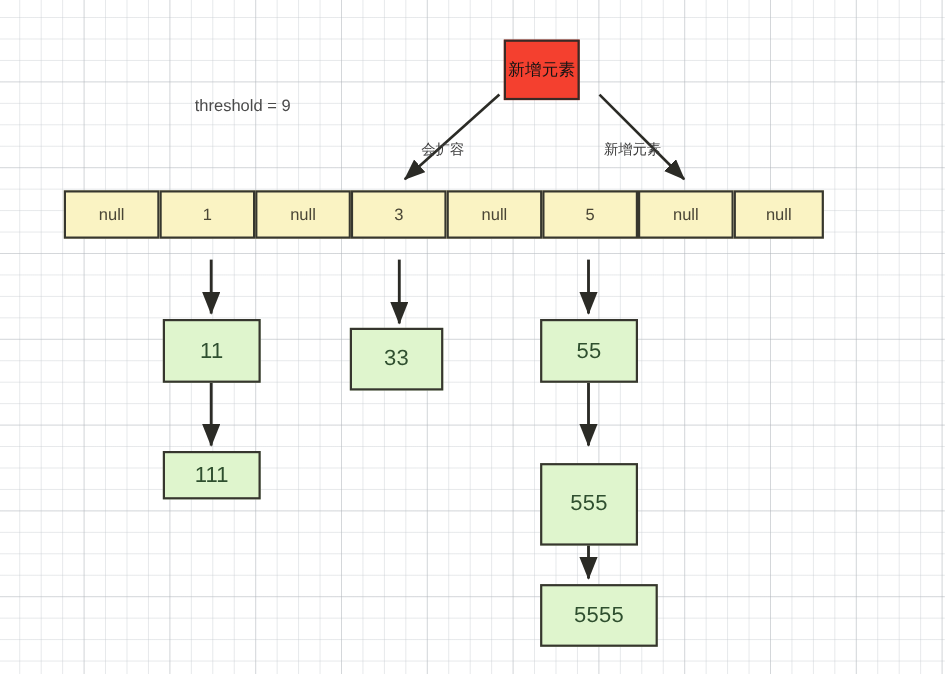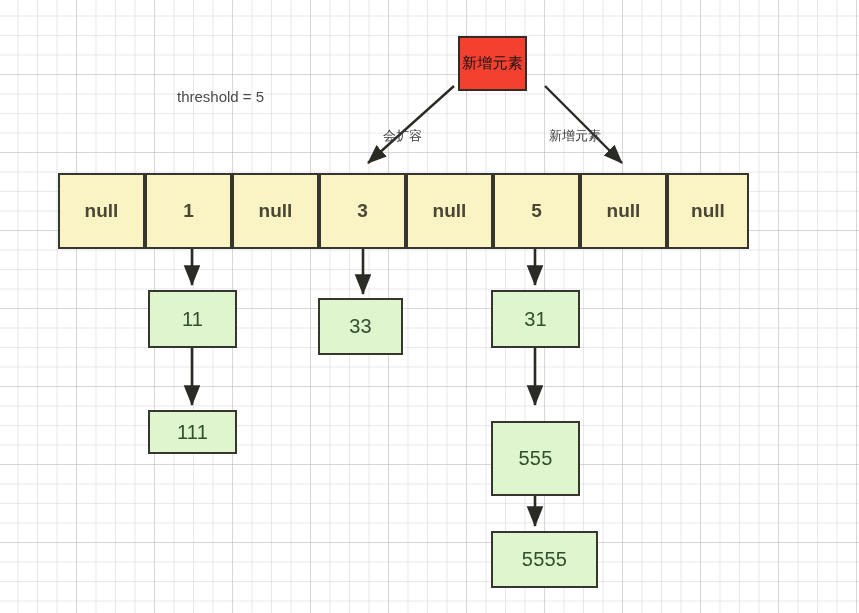--- a/index.html
+++ b/index.html
@@ -60,25 +60,24 @@
     font-size: 20px;
   }
   .cell {
     position: absolute;
     box-sizing: border-box;
     background: #faf3c3;
     border: 2px solid #36362e;
     display: flex;
     align-items: center;
     justify-content: center;
-    font-size: 19px;
+    font-size: 15px;
     color: #4a4636;
     top: 173px;
-    height: 76px;
-    font-weight: bold;
+    height: 44px;
   }
   .edge-label {
     position: absolute;
     font-size: 13px;
     color: #3b3b3b;
     white-space: nowrap;
     margin-top: 16px;
   }
   .free-label {
     position: absolute;
@@ -106,38 +105,38 @@
     <line x1="192" y1="236" x2="192" y2="285" stroke="#2b2b26" stroke-width="2.6" marker-end="url(#arrow)"></line>
     <line x1="192" y1="348" x2="192" y2="405" stroke="#2b2b26" stroke-width="2.6" marker-end="url(#arrow)"></line>
 
     <line x1="363" y1="236" x2="363" y2="294" stroke="#2b2b26" stroke-width="2.6" marker-end="url(#arrow)"></line>
 
     <line x1="535" y1="236" x2="535" y2="285" stroke="#2b2b26" stroke-width="2.6" marker-end="url(#arrow)"></line>
     <line x1="535" y1="348" x2="535" y2="405" stroke="#2b2b26" stroke-width="2.6" marker-end="url(#arrow)"></line>
     <line x1="535" y1="467" x2="535" y2="526" stroke="#2b2b26" stroke-width="2.6" marker-end="url(#arrow)"></line>
   </svg>
 
-  <div class="free-label" style="left:177px; top:88px;">threshold = 5</div>
+  <div class="free-label" style="left:177px; top:88px;">threshold = 9</div>
 
   <div class="node red" style="left:458px; top:36px; width:69px; height:55px;">新增元素</div>
 
   <div class="edge-label" style="left:383px; top:111px;">会扩容</div>
   <div class="edge-label" style="left:549px; top:111px;">新增元素</div>
 
   <div class="cell" style="left:58px;  width:87px;">null</div>
   <div class="cell" style="left:145px; width:87px;">1</div>
   <div class="cell" style="left:232px; width:87px;">null</div>
   <div class="cell" style="left:319px; width:87px;">3</div>
   <div class="cell" style="left:406px; width:87px;">null</div>
   <div class="cell" style="left:493px; width:87px;">5</div>
   <div class="cell" style="left:580px; width:87px;">null</div>
   <div class="cell" style="left:667px; width:82px;">null</div>
 
   <div class="node green" style="left:148px; top:290px; width:89px; height:58px;">11</div>
   <div class="node green" style="left:148px; top:410px; width:89px; height:44px;">111</div>
 
   <div class="node green" style="left:318px; top:298px; width:85px; height:57px;">33</div>
 
-  <div class="node green" style="left:491px; top:290px; width:89px; height:58px;">31</div>
+  <div class="node green" style="left:491px; top:290px; width:89px; height:58px;">55</div>
   <div class="node green" style="left:491px; top:421px; width:89px; height:75px;">555</div>
   <div class="node green" style="left:491px; top:531px; width:107px; height:57px;">5555</div>
 
 </div>
 
 </body></html>

